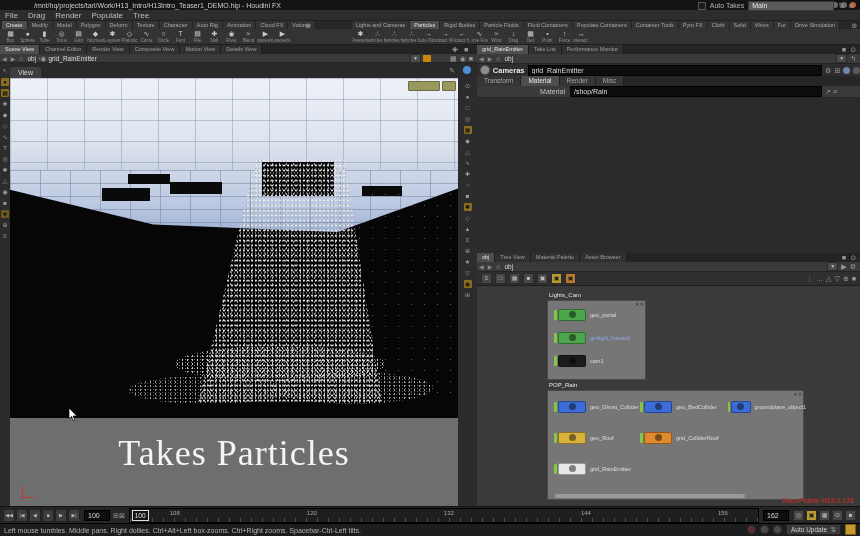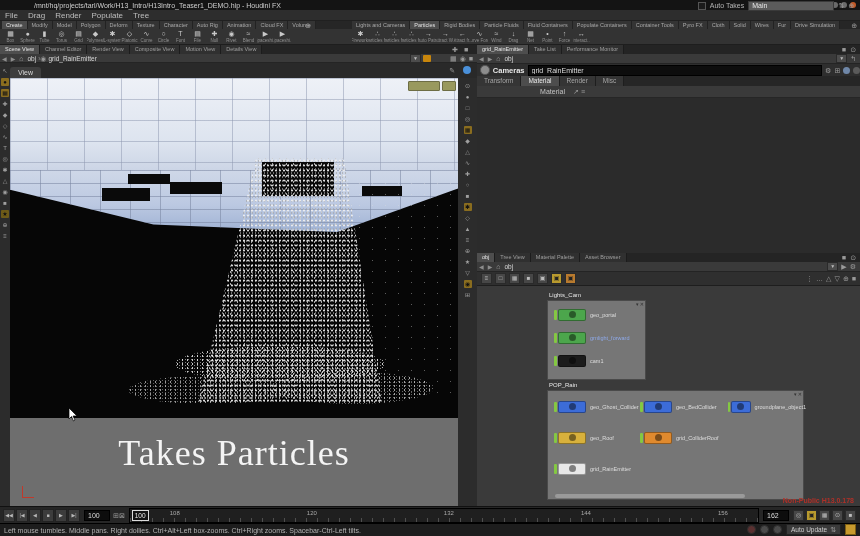--- a/index.html
+++ b/index.html
@@ -471,20 +471,21 @@
   <div class="ptabs abs">
 
   <span class="ptab">Transform</span>
       <span class="ptab active">Material</span>
       <span class="ptab">Render</span>
       <span class="ptab">Misc</span>
     </div>
 
   <div id="matrow" class="abs">
     <span class="lbl">Material</span>
+    <input class="field" style="width: 244px;" value="/shop/Rain">
     <span class="tinyglyph" style="margin-left:3px;">↗</span>
     <span class="tinyglyph" style="margin-left:2px;">≡</span>
   </div>
   <div id="param-empty" class="abs"></div>
 
   <div class="abs panetabs" style="left:477px;top:253px;width:383px;">
 
   <span class="panetab active">obj</span>
       <span class="panetab">Tree View</span>
       <span class="panetab">Material Palette</span>

